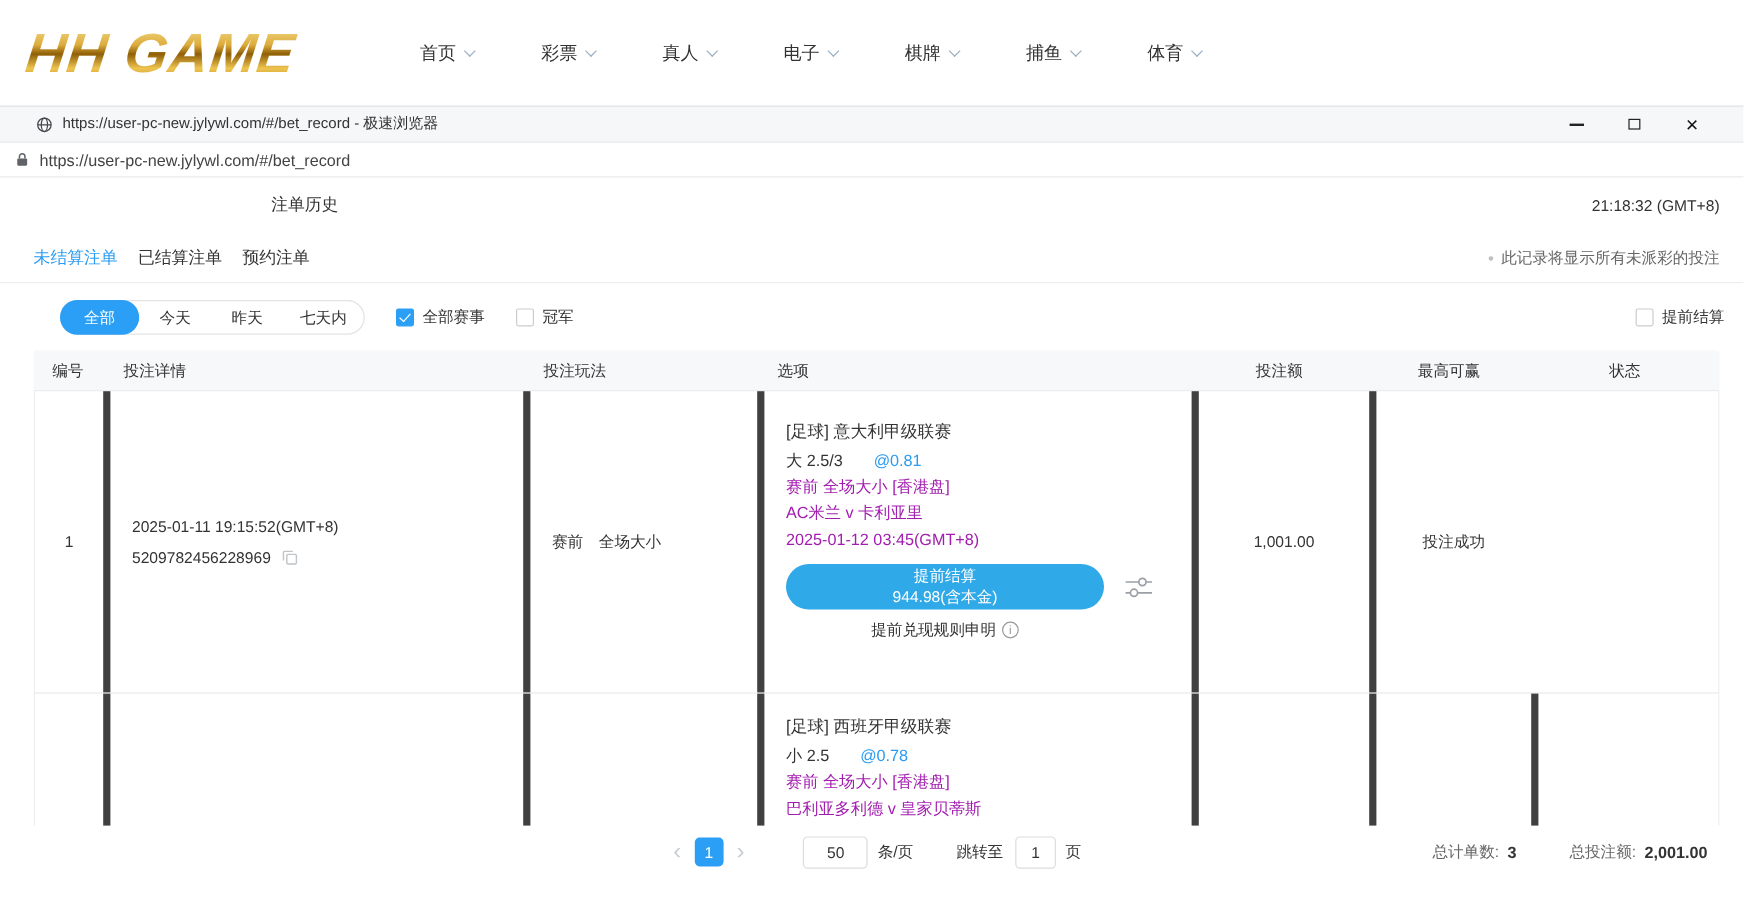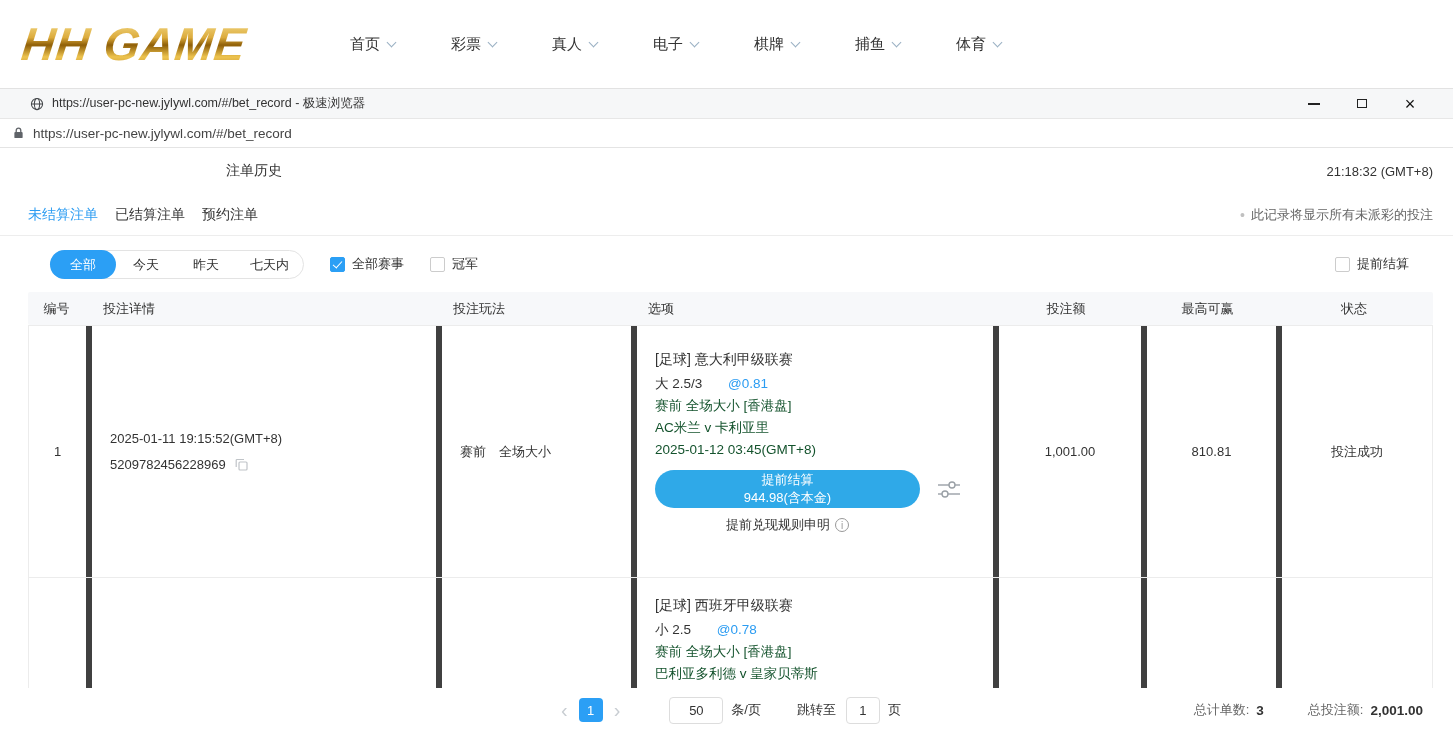--- a/index.html
+++ b/index.html
@@ -35,21 +35,21 @@
 .page-title { margin-left:226px; font-size:14px; color:#333; }
 .clock { margin-left:auto; margin-right:20px; font-size:13px; color:#333; }
 
 .tabs-row { height:42px; display:flex; align-items:center; padding:0 20px 0 28px; border-bottom:1px solid #ededed; }
 .tabs { display:flex; gap:17px; }
 .tab { font-size:14px; color:#333; cursor:pointer; }
 .tab.active { color:#2b9cf2; }
 .note { margin-left:auto; font-size:13px; color:#666; display:flex; align-items:center; gap:6px; }
 .note .dot { color:#c0c0c0; font-size:14px; }
 
-.filter-row { height:56px; display:flex; align-items:center; padding:0 44px 0 50px; }
+.filter-row { height:56px; display:flex; align-items:center; padding:0 16px 0 50px; }
 .pill-group { display:flex; align-items:center; border:1px solid #e3e3e3; border-radius:15px; height:29px; }
 .pill { min-width:60px; padding:0 14px; text-align:center; line-height:27px; font-size:13px; color:#333; cursor:pointer; }
 .pill.active { background:#2b9ff5; color:#fff; border-radius:15px; line-height:29px; height:29px; margin:-1px 0 -1px -1px; min-width:66px; }
 .checks { display:flex; align-items:center; gap:26px; margin-left:26px; }
 .check { display:flex; align-items:center; gap:7px; font-size:13px; color:#333; cursor:pointer; }
 .cb { width:15px; height:15px; border:1px solid #ccc; border-radius:2px; background:#fff; position:relative; flex:0 0 auto; }
 .cb.checked { background:#2b9ff5; border-color:#2b9ff5; }
 .cb.checked::after { content:""; position:absolute; left:4.2px; top:1.2px; width:4px; height:8px; border-right:1.8px solid #fff; border-bottom:1.8px solid #fff; transform:rotate(42deg); }
 .early-settle { margin-left:auto; }
 
@@ -68,21 +68,21 @@
 .td:first-child { border-left:none; }
 .td.center { align-items:center; text-align:center; }
 .td.pad { padding-left:18px; }
 .detail-line { line-height:26px; display:flex; align-items:center; gap:8px; }
 .option-cell { justify-content:flex-start; padding:22px 0 0 18px; }
 .option-cell.second { padding-top:16px; }
 .opt-line { line-height:22px; font-size:13.5px; }
 .opt-league { color:#333; font-size:14px; margin-bottom:3px; }
 .opt-pick { color:#333; }
 .opt-odds { color:#2b9cf2; margin-left:22px; }
-.opt-sub { color:#14532d; }
+.opt-sub { color:#a21caf; }
 .cash-note { margin-top:14px; color:#333; }
 .cash-row { display:flex; align-items:center; gap:17px; margin-top:9px; }
 .cash-btn { width:265px; height:38px; border:none; border-radius:19px; background:#2fa9e8; color:#fff; font-size:13px; line-height:1.4; cursor:pointer; font-family:inherit; display:flex; flex-direction:column; align-items:center; justify-content:center; }
 .cash-rule { width:265px; margin-top:8px; display:flex; align-items:center; justify-content:center; gap:5px; font-size:13px; color:#333; cursor:pointer; }
 .i-icon { width:14px; height:14px; border:1px solid #999; border-radius:50%; color:#999; font-size:10px; display:inline-flex; align-items:center; justify-content:center; font-style:normal; }
 
 
 .pager { position:absolute; left:0; right:0; bottom:0; height:62px; background:#fff; z-index:5; }
 .pager-inner { position:relative; height:30px; margin-top:7px; display:flex; align-items:center; justify-content:center; }
 .pg-arrow { color:#c8cdd2; font-size:20px; padding:0 9px; cursor:pointer; line-height:1; }
@@ -247,21 +247,20 @@
               <line x1="1" y1="15" x2="23" y2="15"></line>
               <circle cx="8" cy="15" r="3" fill="#fff"></circle>
             </svg>
           </div>
           <div class="cash-rule">
             <span>提前兑现规则申明</span>
             <i class="i-icon">i</i>
           </div>
         </div>
         <div class="td center">1,001.00</div>
-        <div class="td center">810.81</div>
         <div class="td center">投注成功</div>
       </div>
 
       <div class="tr tr-2">
         <div class="td center"></div>
         <div class="td pad"></div>
         <div class="td pad"></div>
         <div class="td option-cell second">
           <div class="opt-line opt-league">[足球] 西班牙甲级联赛</div>
           <div class="opt-line">

